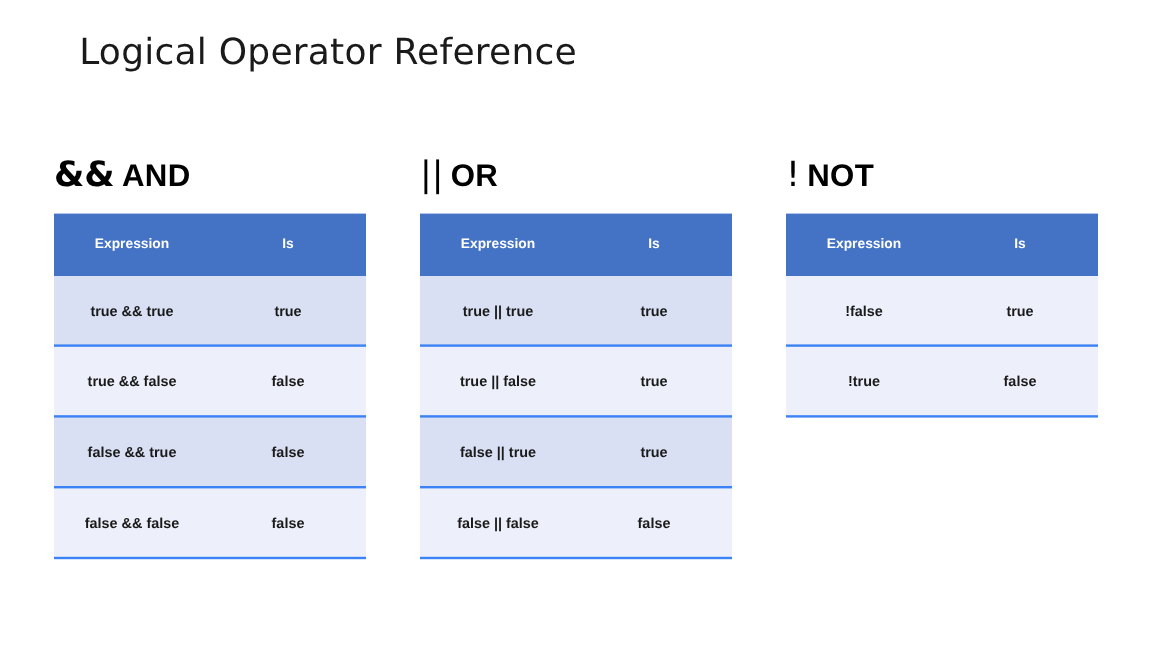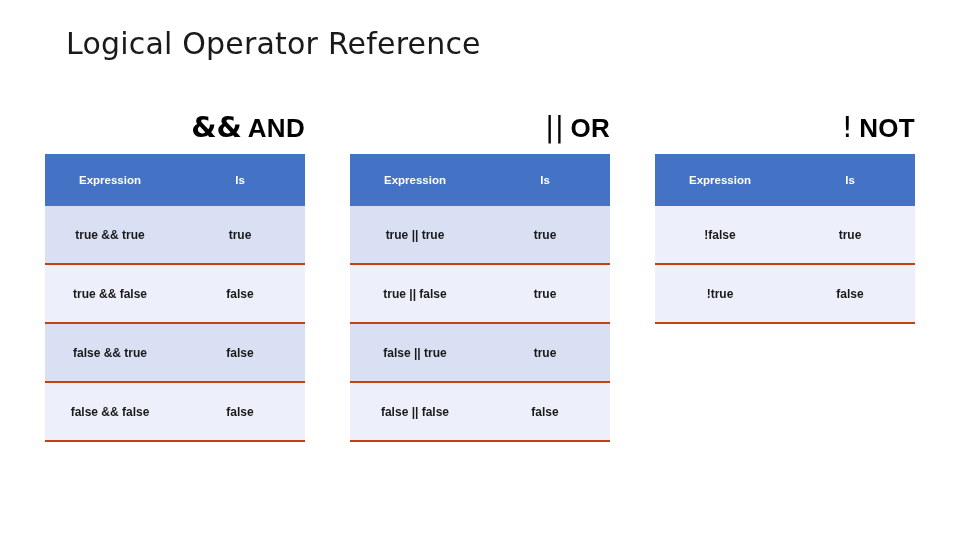--- a/index.html
+++ b/index.html
@@ -40,25 +40,26 @@
     justify-content: space-between;
     align-items: flex-start;
   }
   .table-block {
     width: 260px;
   }
   .table-block.wide {
     width: 260px;
   }
   .op-head {
-    text-align: right;
+    text-align: left;
     height: 56px;
-    line-height: 59px;
+    line-height: 46px;
     white-space: nowrap;
     color: #000000;
+    margin-top: 24px;
   }
   .op-sym {
     font-size: 29px;
     font-weight: bold;
     font-family: "DejaVu Sans", sans-serif;
   }
   .op-sym.thin {
     font-weight: 400;
   }
   .op-name {
@@ -89,21 +90,21 @@
   table.truth td {
     font-size: 12px;
     font-weight: 700;
     font-family: "Liberation Sans", sans-serif;
     color: #1a1a1a;
     height: 57px;
     text-align: center;
     vertical-align: middle;
     border: none;
     padding: 0;
-    border-bottom: 2px solid #c2410c;
+    border-bottom: 2px solid #3b82f6;
   }
   tr.row-odd td {
     background: #D9E0F3;
   }
   tr.row-even td {
     background: #EDF0FA;
   }
   .footer {
     position: absolute;
     left: 0;

